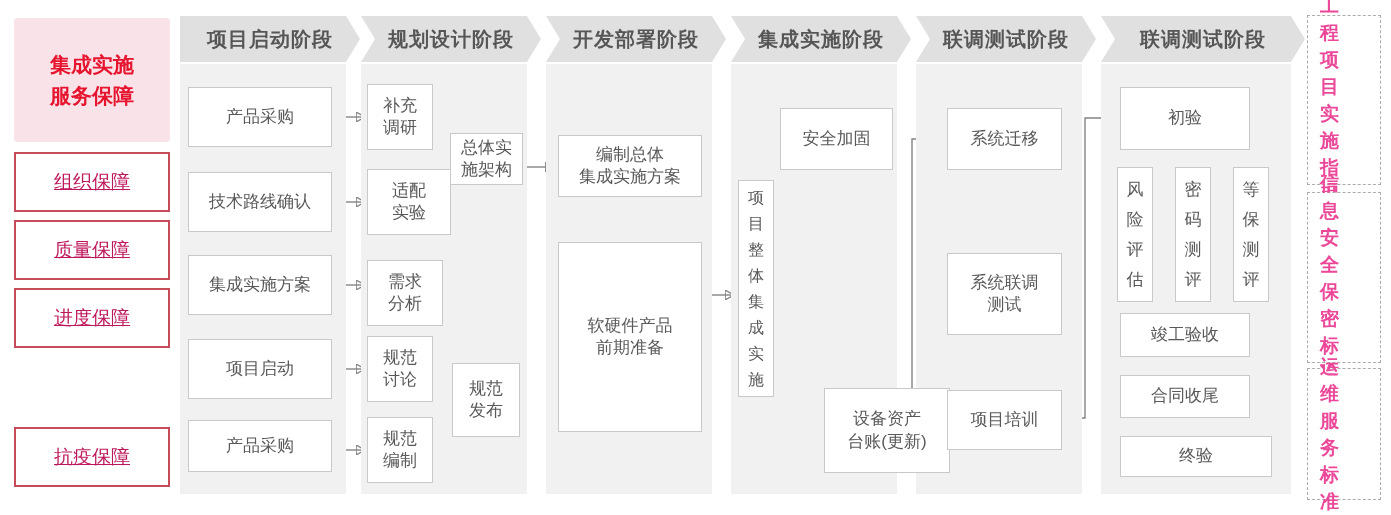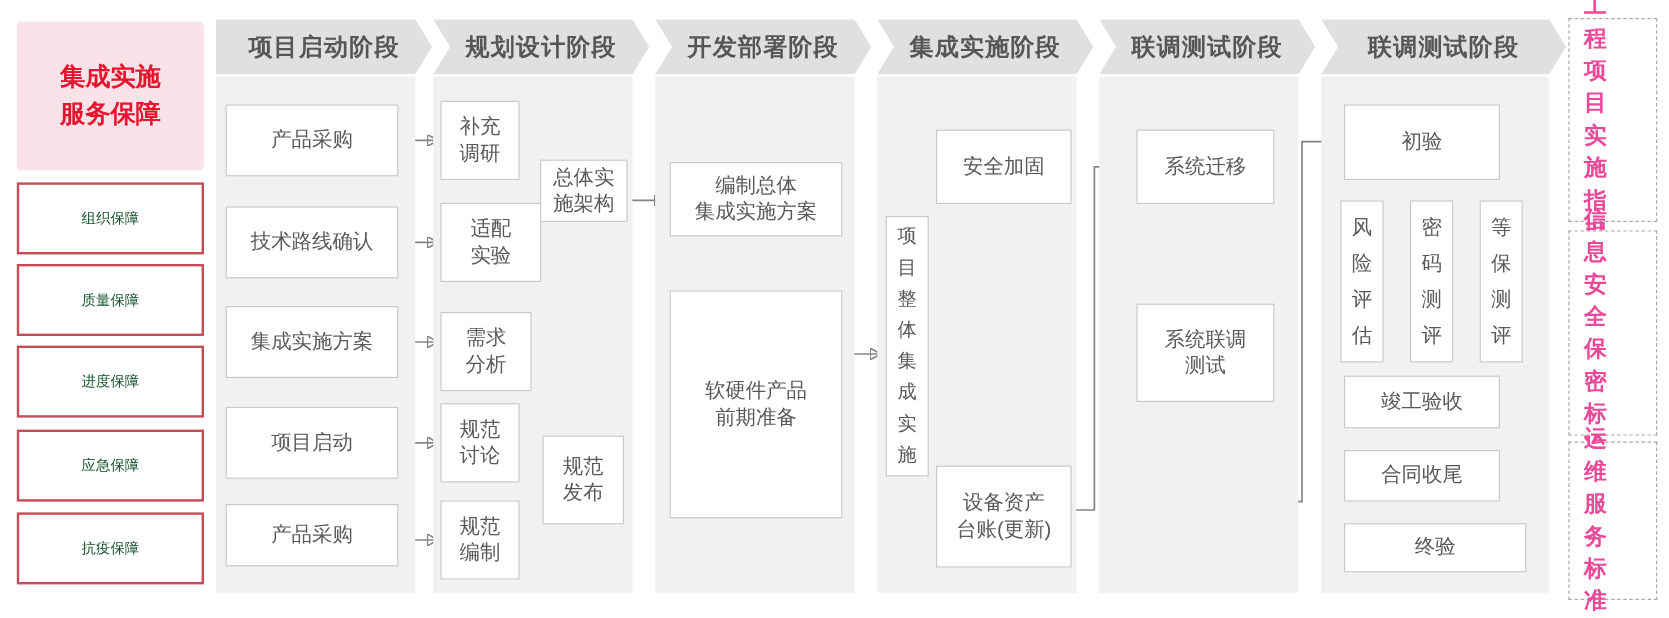--- a/index.html
+++ b/index.html
@@ -4,21 +4,21 @@
 <style>
   html,body{margin:0;padding:0;background:#ffffff;}
   body{font-family:"Liberation Sans","DejaVu Sans",sans-serif;}
   .canvas{position:relative;width:1391px;height:515px;background:#ffffff;overflow:hidden;}
 
   
   .ltitle{position:absolute;left:14px;top:18px;width:156px;height:124px;background:#f9e3e8;border-radius:4px;
           color:#e6142e;font-weight:bold;font-size:21px;line-height:31px;display:flex;align-items:center;
           justify-content:center;text-align:center;white-space:pre-line;}
   .litem{position:absolute;left:14px;width:156px;height:60px;background:#ffffff;border:2px solid #c64c59;
-         color:#14532d;font-size:12px;display:flex;align-items:center;justify-content:center;box-sizing:border-box;}
+         color:#be185d;font-size:19px;display:flex;align-items:center;justify-content:center;box-sizing:border-box;text-decoration:underline;}
 
   
   .panel{position:absolute;top:64px;height:430px;background:#f1f1f1;}
   .hdr{position:absolute;top:16px;height:46px;background:#e0e0e0;color:#565656;font-weight:bold;font-size:20px;
        display:flex;align-items:center;justify-content:center;letter-spacing:1px;
        clip-path:polygon(0 0,calc(100% - 14px) 0,100% 50%,calc(100% - 14px) 100%,0 100%,14px 50%);}
   .hdr.first{clip-path:polygon(0 0,calc(100% - 14px) 0,100% 50%,calc(100% - 14px) 100%,0 100%);}
 
   
   .node{position:absolute;background:#ffffff;border:1px solid #c9c9c9;color:#595959;font-size:17px;line-height:1.32;
@@ -89,21 +89,20 @@
       <path d="M1185 357 V371" marker-end="url(#arr)"></path>
       <path d="M1185 418 V432" marker-end="url(#arr)"></path>
     </g>
   </svg>
 
   <div class="ltitle">集成实施
 服务保障</div>
   <div class="litem" style="top:152px">组织保障</div>
   <div class="litem" style="top:220px">质量保障</div>
   <div class="litem" style="top:288px">进度保障</div>
-  <div class="litem" style="top:358px">应急保障</div>
   <div class="litem" style="top:427px">抗疫保障</div>
 
   <div class="panel" style="left:180px;width:166px"></div>
   <div class="panel" style="left:361px;width:166px"></div>
   <div class="panel" style="left:546px;width:166px"></div>
   <div class="panel" style="left:731px;width:166px"></div>
   <div class="panel" style="left:916px;width:166px"></div>
   <div class="panel" style="left:1101px;width:190px"></div>
 
   <div class="hdr first" style="left:180px;width:180px">项目启动阶段</div>
@@ -141,26 +140,27 @@
 
   <div class="node vtx" style="left:738px;top:180px;width:36px;height:217px">项
 目
 整
 体
 集
 成
 实
 施</div>
   <div class="node" style="left:780px;top:108px;width:113px;height:62px">安全加固</div>
-  <div class="node" style="left:780px;top:388px;width:113px;height:85px">设备资产
+  <div class="node" style="left:824px;top:388px;width:126px;height:85px">设备资产
 台账(更新)</div>
 
   <div class="node" style="left:947px;top:108px;width:115px;height:62px">系统迁移</div>
   <div class="node" style="left:947px;top:253px;width:115px;height:82px">系统联调
 测试</div>
+  <div class="node" style="left:947px;top:390px;width:115px;height:60px">项目培训</div>
 
   <div class="node" style="left:1120px;top:87px;width:130px;height:63px">初验</div>
   <div class="node vtx4" style="left:1117px;top:167px;width:36px;height:135px">风
 险
 评
 估</div>
   <div class="node vtx4" style="left:1175px;top:167px;width:36px;height:135px">密
 码
 测
 评</div>

